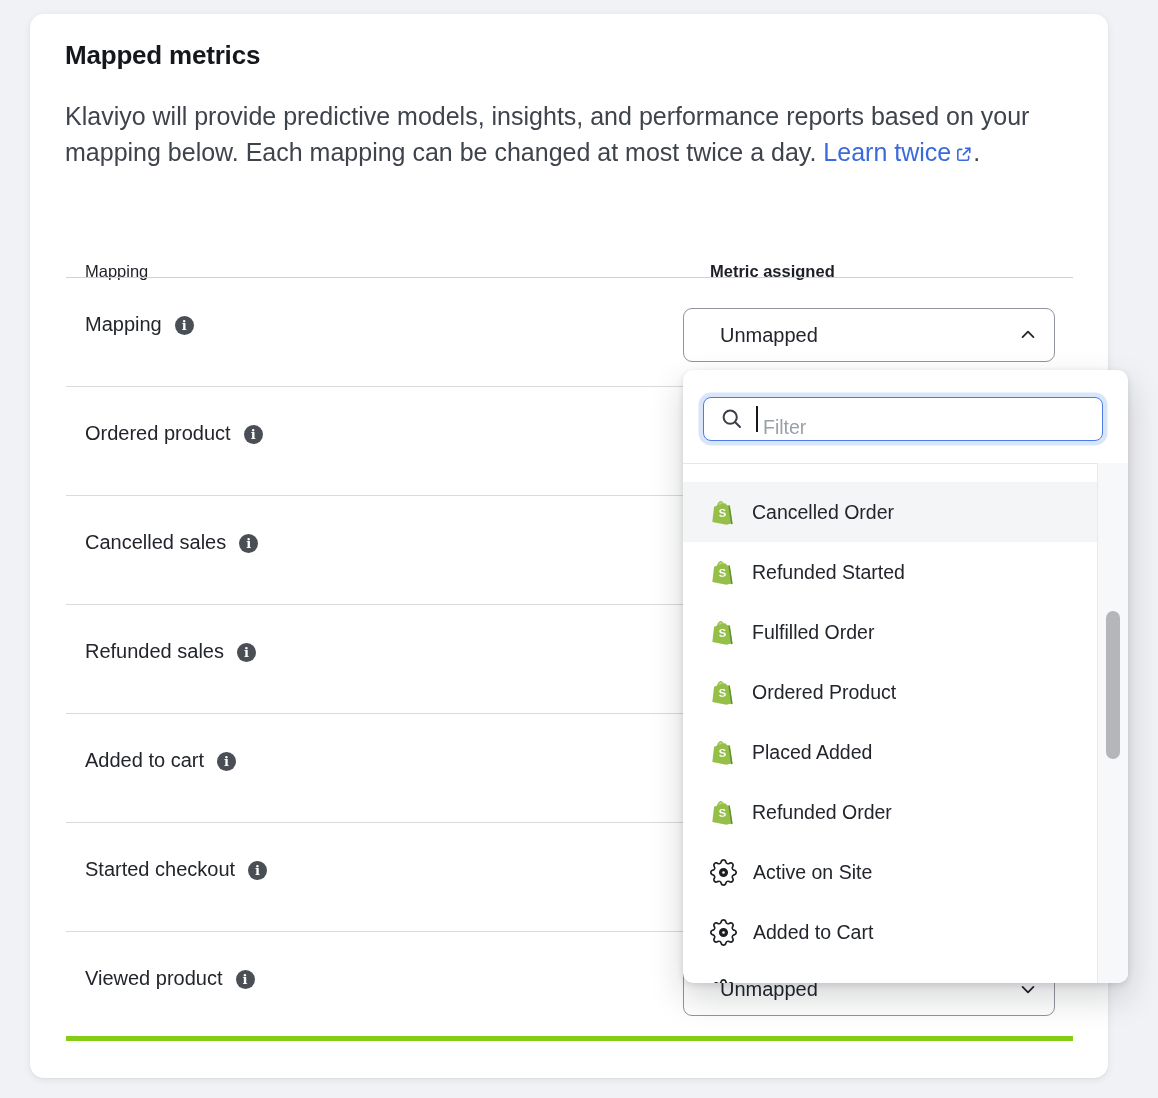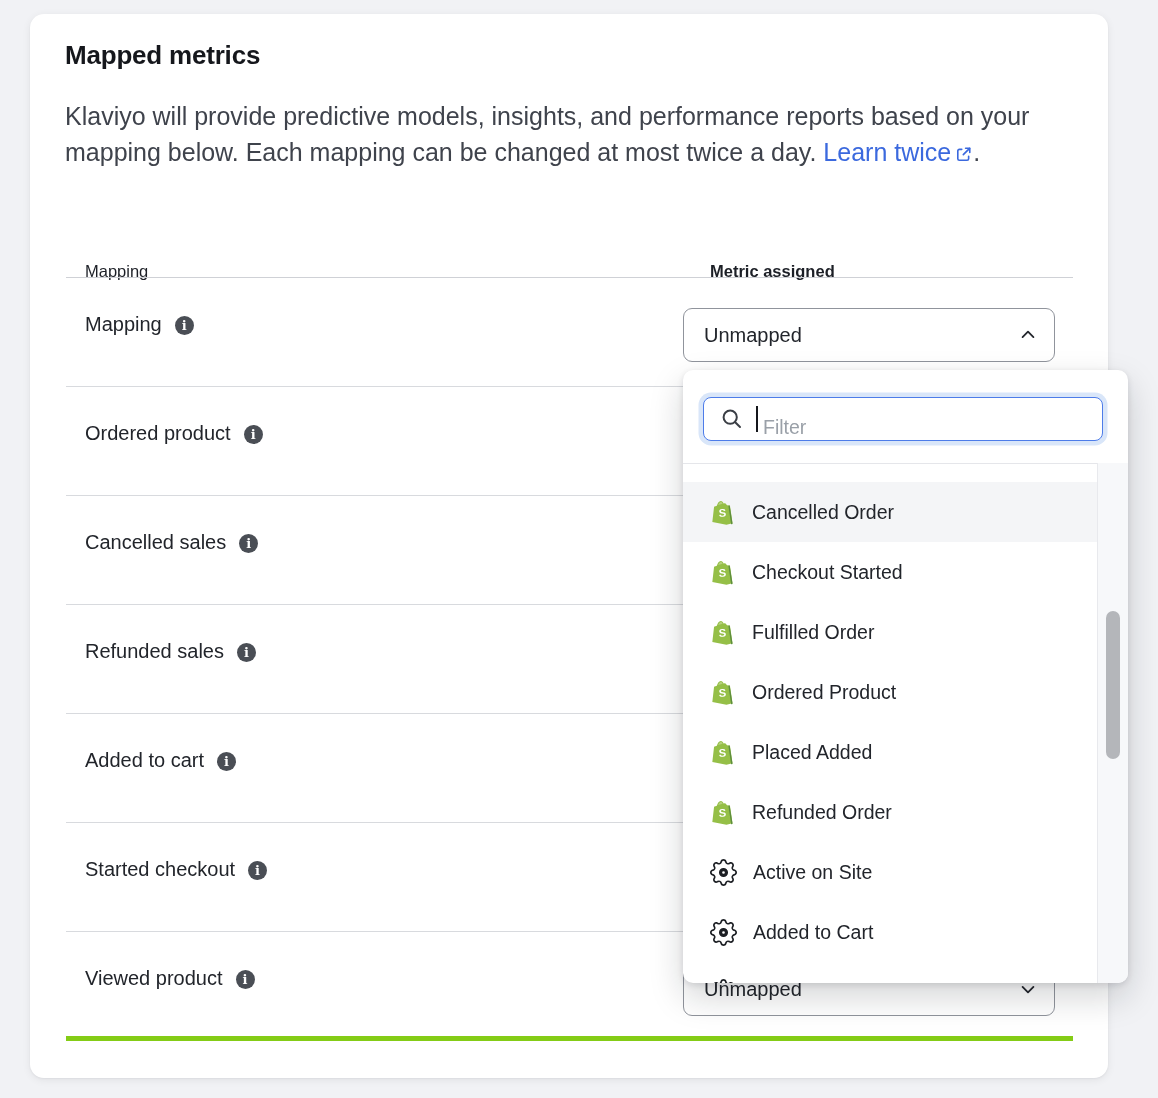--- a/index.html
+++ b/index.html
@@ -41,21 +41,21 @@
   .info {
     width:19px; height:19px; border-radius:50%; background:#4a4e55;
     color:#fff; font:700 13px "DejaVu Serif", serif; font-style:normal;
     display:flex; align-items:center; justify-content:center;
     margin-top:2px; cursor:pointer;
   }
   .select {
     position:absolute; left:617px; top:30px; width:372px; height:54px;
     background:#fff; border:1.25px solid #90949c; border-radius:9px;
     display:flex; align-items:center; justify-content:space-between;
-    padding:0 16px 0 20px; font-size:20px; color:#22252b; cursor:pointer;
+    padding:0 16px 0 36px; font-size:20px; color:#22252b; cursor:pointer;
   }
   .chev { width:20px; height:20px; }
   
   .panel {
     position:absolute; left:683px; top:370px; width:445px; height:613px;
     background:#fff; border-radius:10px; z-index:10; overflow:hidden;
     box-shadow:0 2px 6px rgba(16,20,30,.12), 0 14px 34px rgba(16,20,30,.18);
   }
   .filter { position:absolute; left:20px; top:27px; width:400px; height:44px; }
   .filter input {
@@ -231,21 +231,21 @@
   </div>
 
   <div class="item">
     <svg class="shopify-icon" width="26" height="26" viewBox="0 0 28 28">
       <path fill="#95BF47" d="M21.5 7.2c-.02-.18-.17-.3-.33-.32l-2.75-.2-2-2c-.2-.2-.58-.15-.73-.1l-1 .32C14 3.2 13 2.1 11.7 2.1c-2.2 0-3.75 2.75-4.35 5.3l-2.25.7c-.66.2-.7.23-.78.86L2.5 24.8l15.2 2.85 6.6-1.64L21.5 7.2z"></path>
       <path fill="#5E8E3E" d="M21.17 6.9l-1.35.42 2.9 19.9 1.58-.4-3.13-19.92z"></path>
       <path fill="#b7d17f" d="M11.7 3.1c.8 0 1.5.7 2 1.9l-4.9 1.5c.55-1.9 1.7-3.4 2.9-3.4z"></path>
       <text x="9.4" y="19.2" font-family="Liberation Sans, sans-serif" font-size="12" font-weight="700" fill="#ffffff" transform="rotate(-4 14 14)">S</text>
     </svg>
 
-    <span class="item-label">Checkout Started</span>
+    <span class="item-label">Refunded Started</span>
   </div>
 
   <div class="item">
     <svg class="shopify-icon" width="26" height="26" viewBox="0 0 28 28">
       <path fill="#95BF47" d="M21.5 7.2c-.02-.18-.17-.3-.33-.32l-2.75-.2-2-2c-.2-.2-.58-.15-.73-.1l-1 .32C14 3.2 13 2.1 11.7 2.1c-2.2 0-3.75 2.75-4.35 5.3l-2.25.7c-.66.2-.7.23-.78.86L2.5 24.8l15.2 2.85 6.6-1.64L21.5 7.2z"></path>
       <path fill="#5E8E3E" d="M21.17 6.9l-1.35.42 2.9 19.9 1.58-.4-3.13-19.92z"></path>
       <path fill="#b7d17f" d="M11.7 3.1c.8 0 1.5.7 2 1.9l-4.9 1.5c.55-1.9 1.7-3.4 2.9-3.4z"></path>
       <text x="9.4" y="19.2" font-family="Liberation Sans, sans-serif" font-size="12" font-weight="700" fill="#ffffff" transform="rotate(-4 14 14)">S</text>
     </svg>
 

